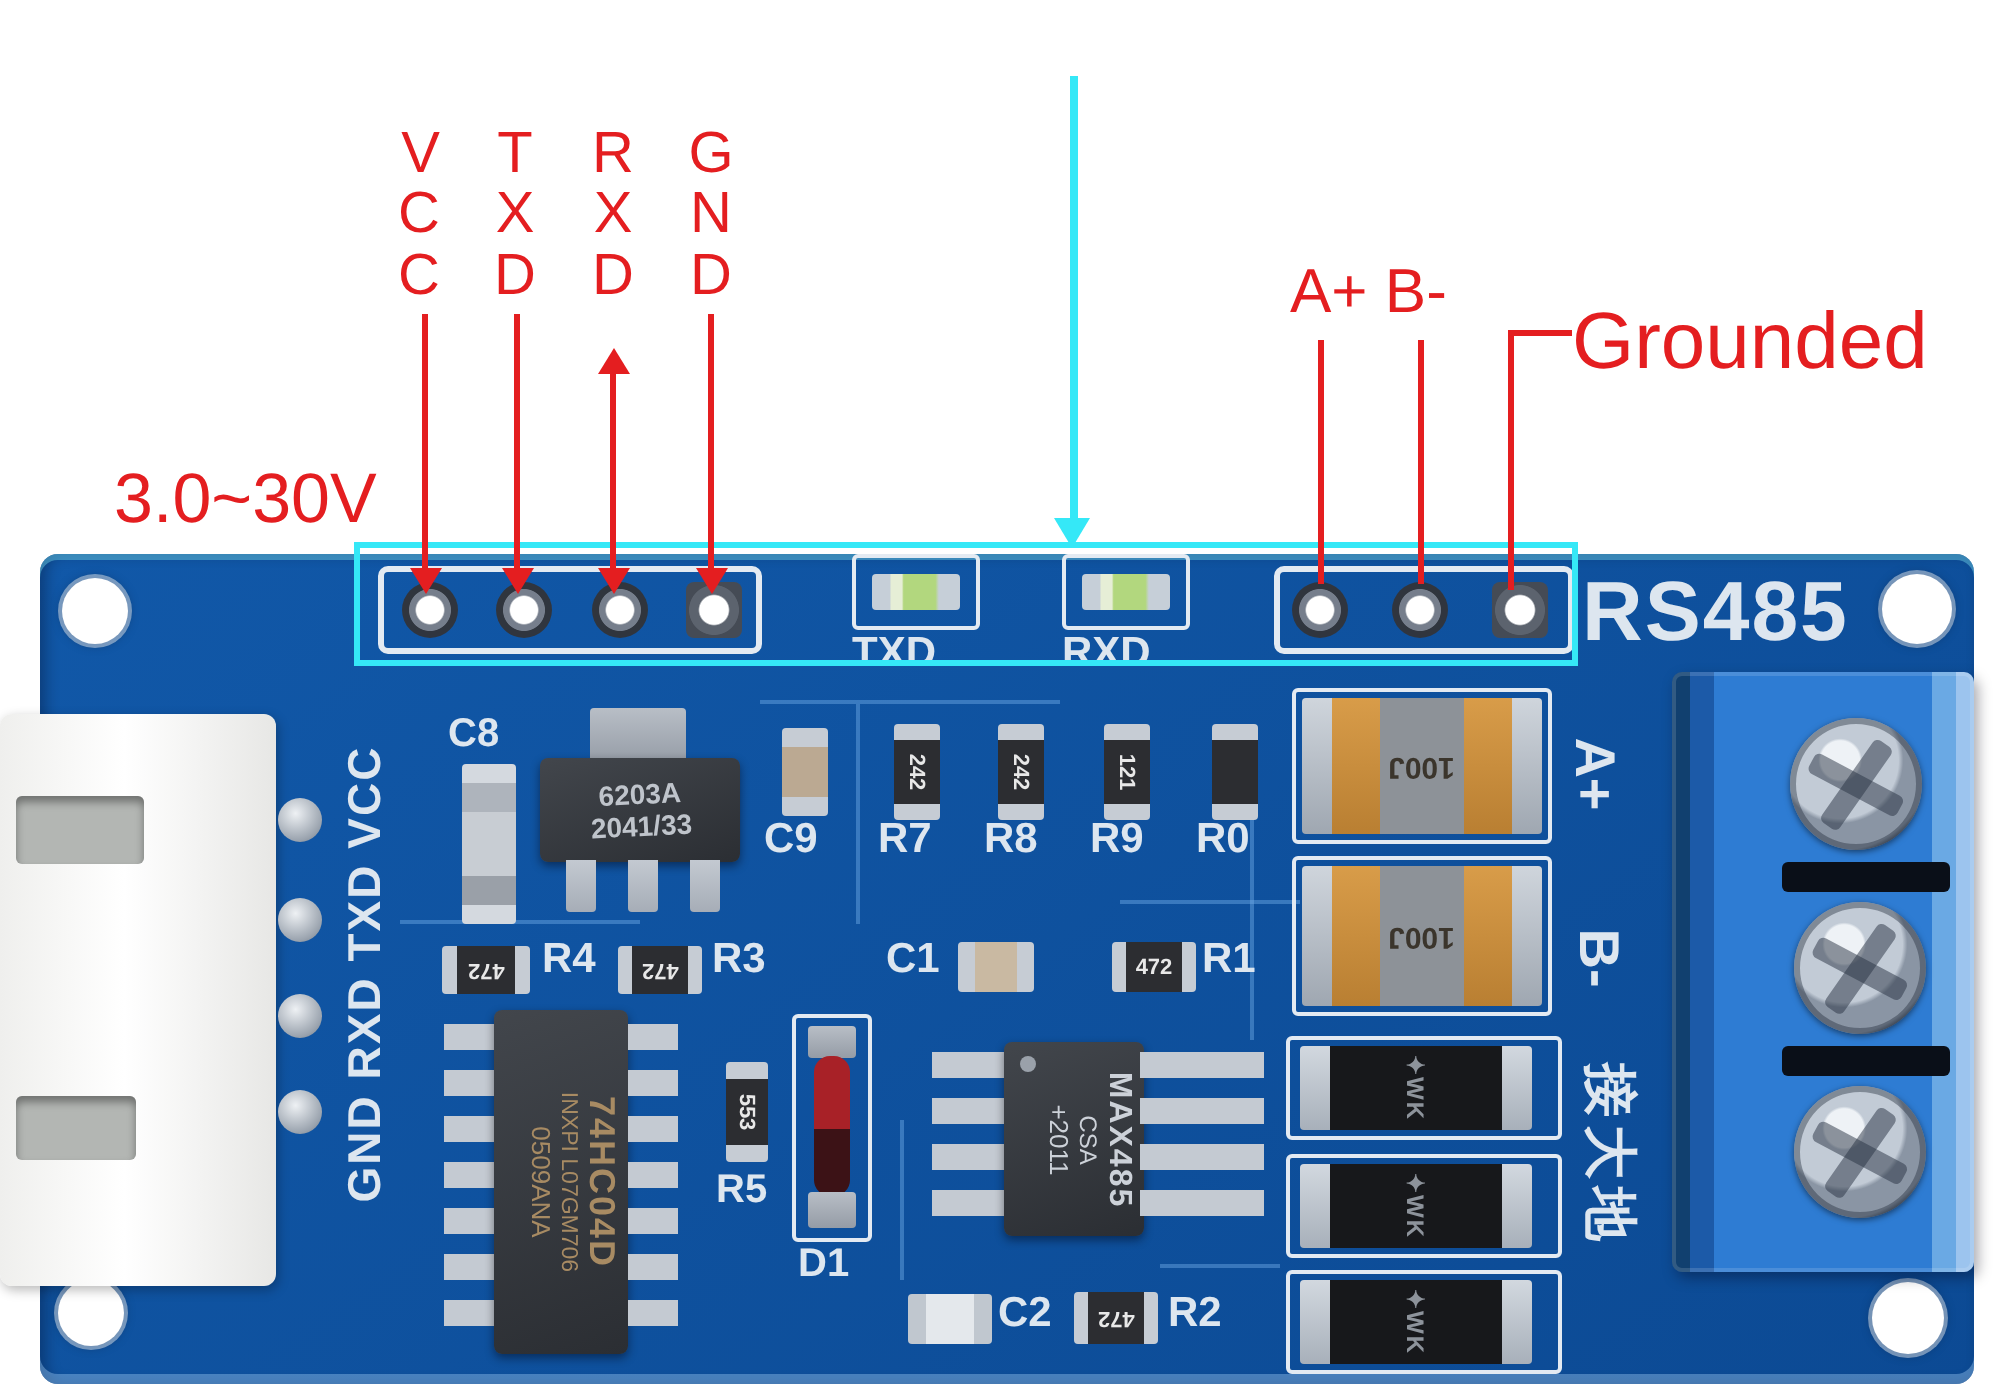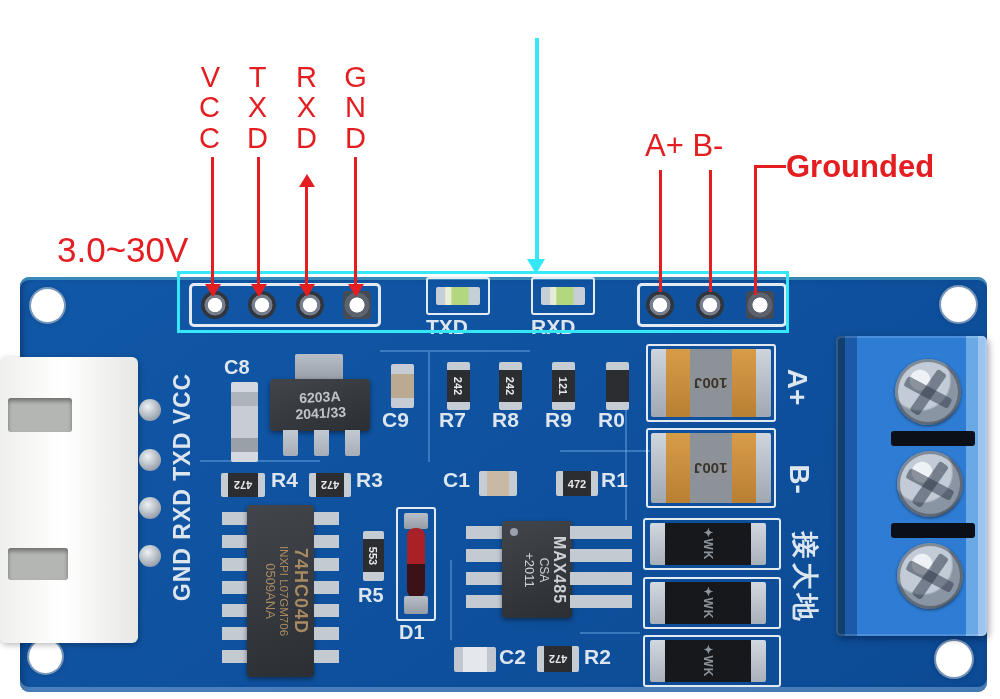--- a/index.html
+++ b/index.html
@@ -98,20 +98,21 @@
   <div class="a trace" style="left:625px; top:380px; width:2px; height:140px;"></div>
   <div class="a trace" style="left:200px; top:460px; width:120px; height:2px;"></div>
   <div class="a trace" style="left:450px; top:560px; width:2px; height:80px;"></div>
   <div class="a trace" style="left:580px; top:632px; width:60px; height:2px;"></div>
 
   <div class="a hole" style="left:31px; top:289px; width:33px; height:33px;"></div>
   <div class="a hole" style="left:941px; top:287px; width:35px; height:35px;"></div>
   <div class="a hole" style="left:936px; top:641px; width:36px; height:36px;"></div>
   <div class="a hole" style="left:29px; top:640px; width:33px; height:33px;"></div>
 
+  <div class="a silk" style="left:791px; top:282px; font-size:42px; letter-spacing:1px;">RS485</div>
 
   <div class="a hdr" style="left:189px; top:283px; width:192px; height:44px;"></div>
   <div class="a pin" style="left:201px; top:291px;"></div>
   <div class="a pin" style="left:248px; top:291px;"></div>
   <div class="a pin" style="left:296px; top:291px;"></div>
   <div class="a pin sq" style="left:343px; top:291px;"></div>
 
   <div class="a hdr" style="left:637px; top:283px; width:150px; height:44px;"></div>
   <div class="a pin" style="left:646px; top:291px;"></div>
   <div class="a pin" style="left:696px; top:291px;"></div>
@@ -286,17 +287,17 @@
   <div class="a r-line down" style="left:257px; top:157px; height:128px;"></div>
   <div class="a r-line down up" style="left:305px; top:186px; height:99px;"></div>
   <div class="a r-line down" style="left:354px; top:157px; height:128px;"></div>
 
   <div class="a red" style="left:57px; top:230px; font-size:35px;text-align:center;">3.0~30V</div>
 
   <div class="a red" style="left:645px; top:128px; font-size:31px;">A+ B-</div>
   <div class="a r-line" style="left:659px; top:170px; height:122px;"></div>
   <div class="a r-line" style="left:709px; top:170px; height:122px;"></div>
 
-  <div class="a red" style="left:786px; top:149px; font-size:31px;font-weight:bold;">Grounded</div>
+  <div class="a red" style="left:786px; top:149px; font-size:40px;">Grounded</div>
   <div class="a r-hline" style="left:754px; top:165px; width:32px;"></div>
   <div class="a r-line" style="left:754px; top:165px; height:130px;"></div>
 
 </div>
 
 </body></html>

